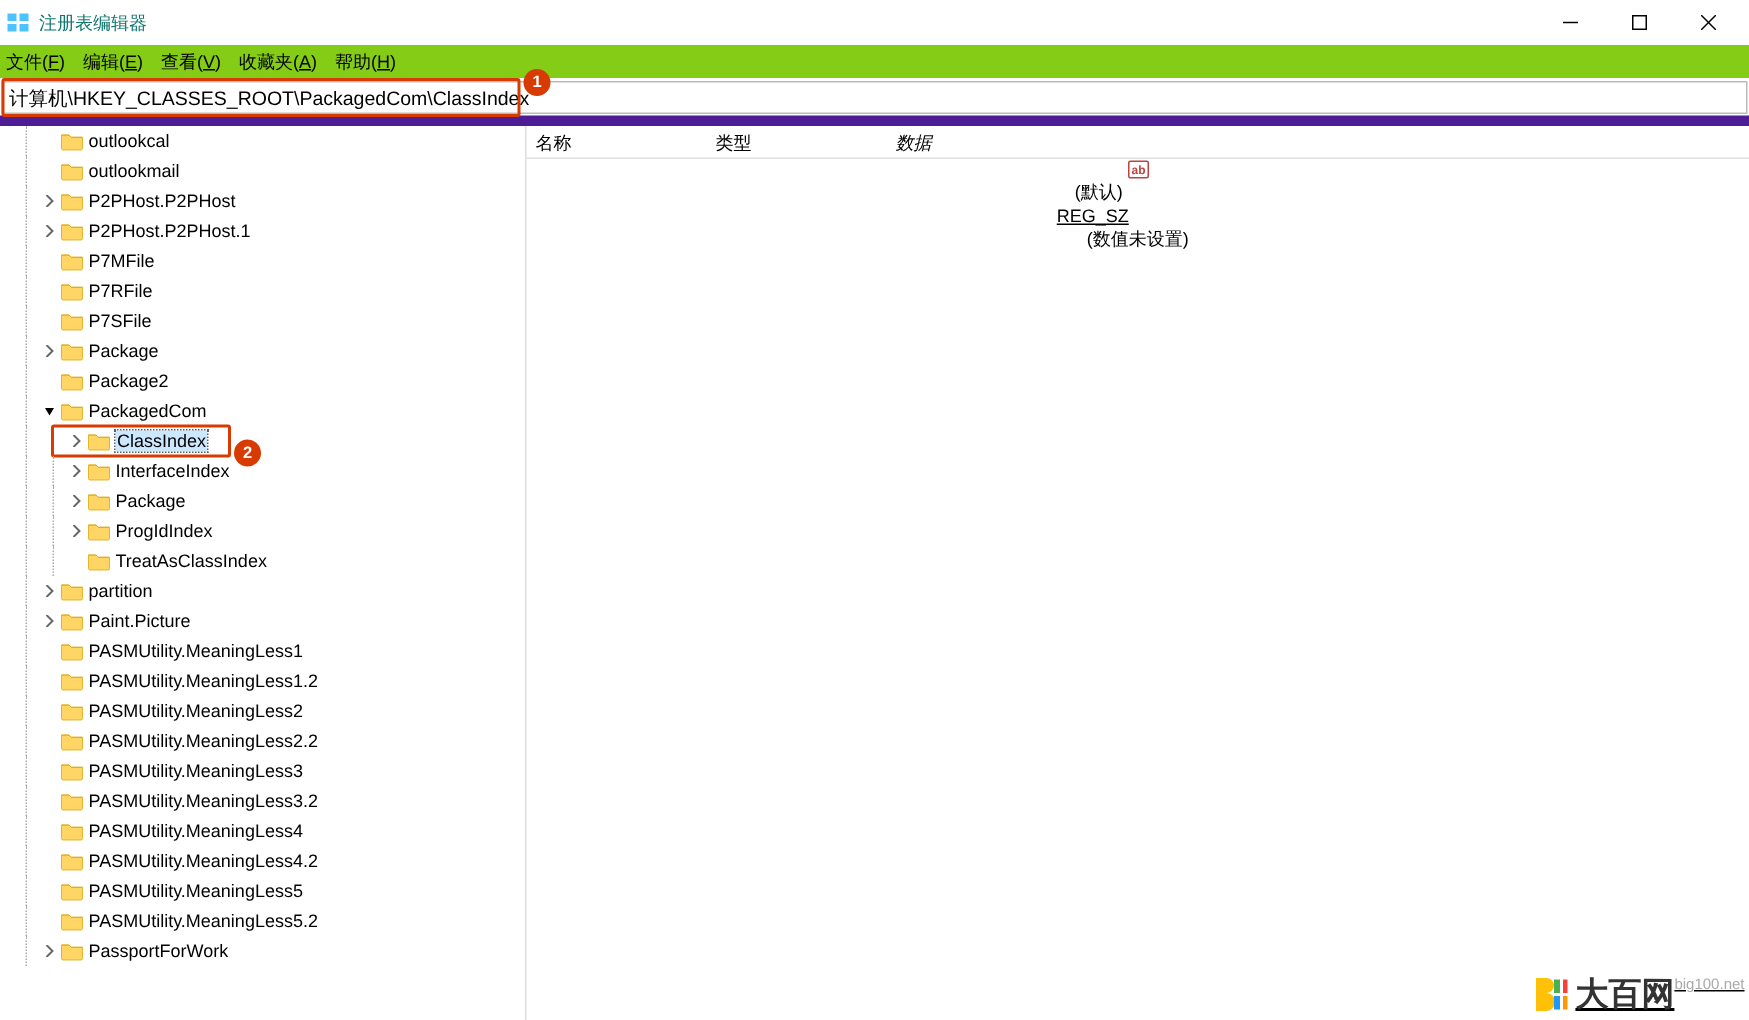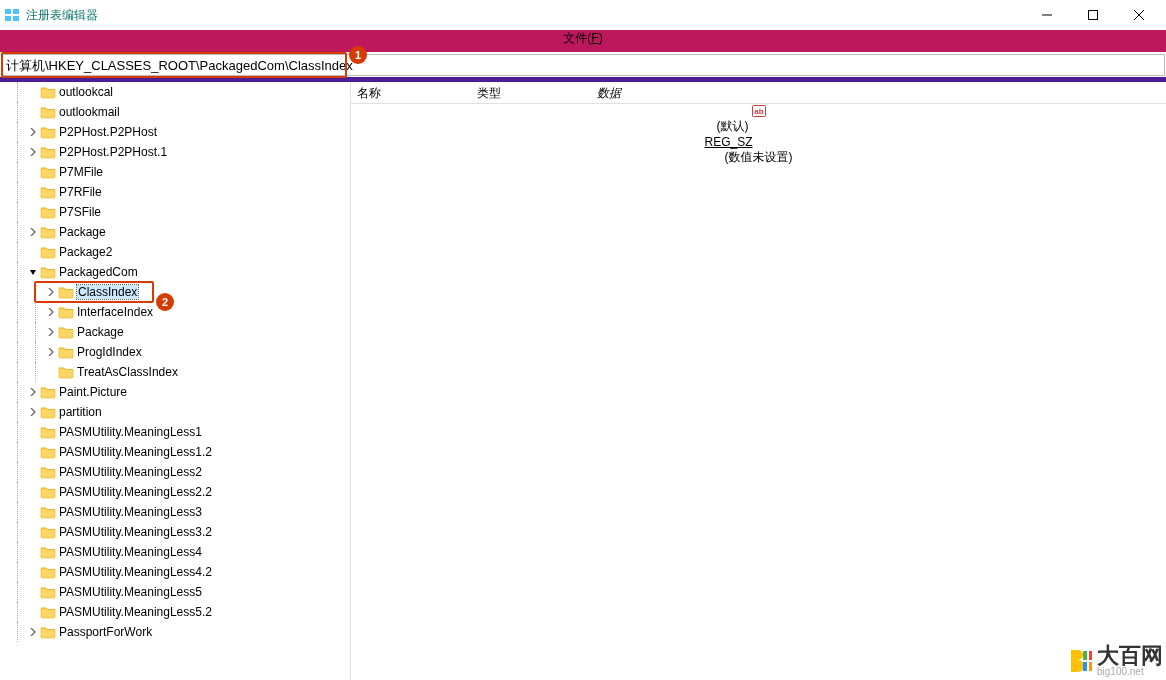--- a/index.html
+++ b/index.html
@@ -34,22 +34,21 @@
   display: flex; align-items: center; justify-content: center;
   color: #000;
 }
 .winbtn svg { width: 10px; height: 10px; }
 .menubar {
   height: 22px;
   display: flex;
   align-items: center;
   padding: 0 4px;
   gap: 12px;
-  background: #be185d;
-  flex-direction: column;
+  background: #84cc16;
 }
 .menuitem { font-size: 12px; color: #000; }
 .menuitem .accel { text-decoration: underline; }
 .addressbar {
   height: 22px;
   border: 1px solid #bbb;
   margin: 2px 1px 0 1px;
   padding: 2px 4px;
   font-size: 13px;
   color: #000;
@@ -76,21 +75,21 @@
   display: flex;
   align-items: center; justify-content: center;
   z-index: 10;
 }
 .callout-1 { top: 46px; left: 349px; }
 .callout-2 { top: 293px; left: 156px; }
 
 .content {
   display: flex;
   height: calc(680px - 30px - 22px - 24px);
-  border-top: 5px solid #4c1d95;
+  border-top: 7px solid #4c1d95;
   margin-top: 1px;
 }
 .tree-pane {
   width: 351px;
   overflow: hidden;
   position: relative;
   border-right: 1px solid #ddd;
 }
 .tree-pane::-webkit-scrollbar { width: 0; }
 .tree-inner {
@@ -171,21 +170,21 @@
   display: inline-flex; align-items: center; justify-content: center;
 }
 .string-icon svg { width: 14px; height: 14px; }
 .watermark {
   position: absolute;
   right: 3px; bottom: 3px;
   display: flex; align-items: center;
   gap: 4px;
   pointer-events: none;
 }
-.watermark .wm-text { display:flex; flex-direction:column; line-height:1; }
+.watermark .wm-text { display:flex; line-height:1;text-decoration:underline; }
 .watermark .wm-main { font-size: 22px; font-weight: bold; color: #333; letter-spacing: 0; }
 .watermark .wm-sub { font-size: 10px; color: #aaa; }
 </style>
 </head>
 <body>
 
 <div class="titlebar">
   <span class="app-icon">
     <svg viewBox="0 0 16 16">
         <rect x="1" y="2" width="6" height="5" fill="#4cc2ff"></rect>
@@ -487,37 +486,37 @@
             <svg viewBox="0 0 8 8">
               <path d="M2 0 L6 4 L2 8" fill="none" stroke="currentColor" stroke-width="1.3"></path>
             </svg>
           </span>
           <span class="folder-icon">
             <svg viewBox="0 0 16 14">
               <path d="M1 3 h5 l1.5 1.5 H15 V12 a1 1 0 0 1 -1 1 H2 a1 1 0 0 1 -1 -1 Z" fill="#ffd666" stroke="#d9a400" stroke-width="0.5"></path>
               <path d="M1 3 h5 l1.5 1.5 H15" fill="none" stroke="#d9a400" stroke-width="0.5"></path>
             </svg>
           </span>
+          <span class="tree-label">partition</span>
+        </div>
+        <div class="tree-row">
+          <span class="tree-line" style="left: 17px;"></span>
+          <span class="tree-indent" style="width: 26px;"></span>
+          <span class="chev ">
+            <svg viewBox="0 0 8 8">
+              <path d="M2 0 L6 4 L2 8" fill="none" stroke="currentColor" stroke-width="1.3"></path>
+            </svg>
+          </span>
+          <span class="folder-icon">
+            <svg viewBox="0 0 16 14">
+              <path d="M1 3 h5 l1.5 1.5 H15 V12 a1 1 0 0 1 -1 1 H2 a1 1 0 0 1 -1 -1 Z" fill="#ffd666" stroke="#d9a400" stroke-width="0.5"></path>
+              <path d="M1 3 h5 l1.5 1.5 H15" fill="none" stroke="#d9a400" stroke-width="0.5"></path>
+            </svg>
+          </span>
           <span class="tree-label">Paint.Picture</span>
-        </div>
-        <div class="tree-row">
-          <span class="tree-line" style="left: 17px;"></span>
-          <span class="tree-indent" style="width: 26px;"></span>
-          <span class="chev ">
-            <svg viewBox="0 0 8 8">
-              <path d="M2 0 L6 4 L2 8" fill="none" stroke="currentColor" stroke-width="1.3"></path>
-            </svg>
-          </span>
-          <span class="folder-icon">
-            <svg viewBox="0 0 16 14">
-              <path d="M1 3 h5 l1.5 1.5 H15 V12 a1 1 0 0 1 -1 1 H2 a1 1 0 0 1 -1 -1 Z" fill="#ffd666" stroke="#d9a400" stroke-width="0.5"></path>
-              <path d="M1 3 h5 l1.5 1.5 H15" fill="none" stroke="#d9a400" stroke-width="0.5"></path>
-            </svg>
-          </span>
-          <span class="tree-label">partition</span>
         </div>
         <div class="tree-row">
           <span class="tree-line" style="left: 17px;"></span>
           <span class="tree-indent" style="width: 26px;"></span>
           <span class="chev blank">
             <svg viewBox="0 0 8 8">
               <path d="M2 0 L6 4 L2 8" fill="none" stroke="currentColor" stroke-width="1.3"></path>
             </svg>
           </span>
           <span class="folder-icon">

